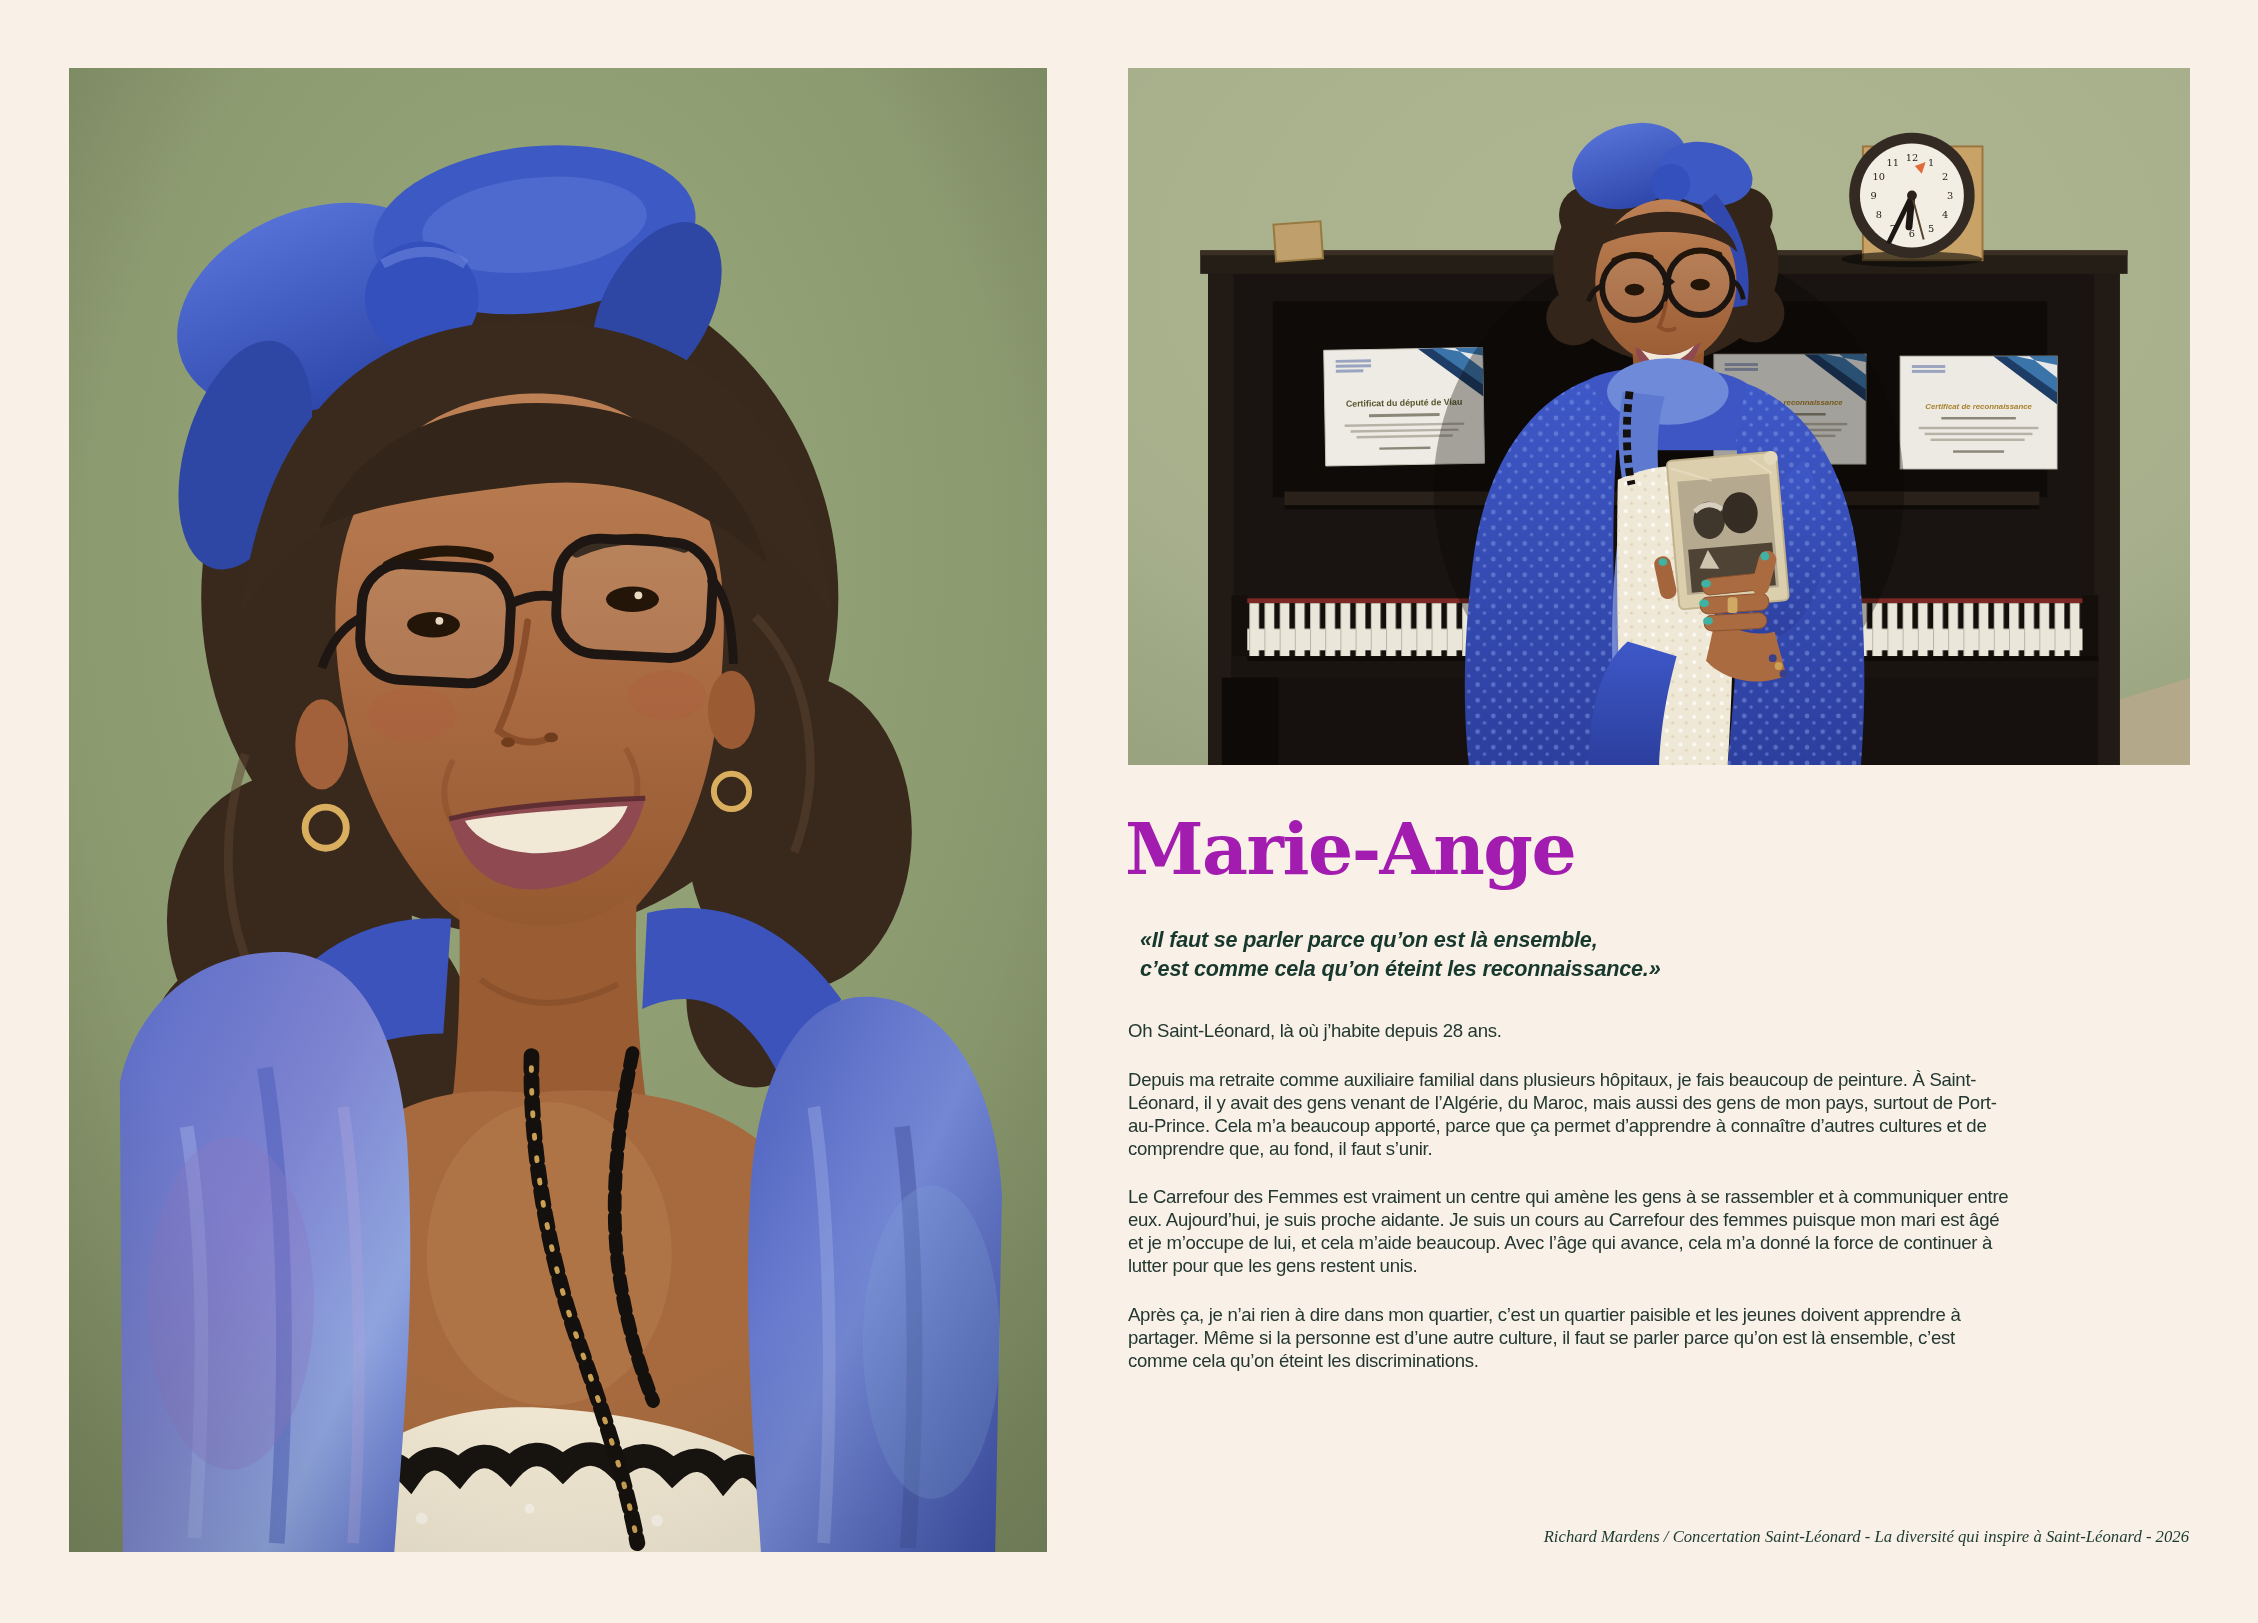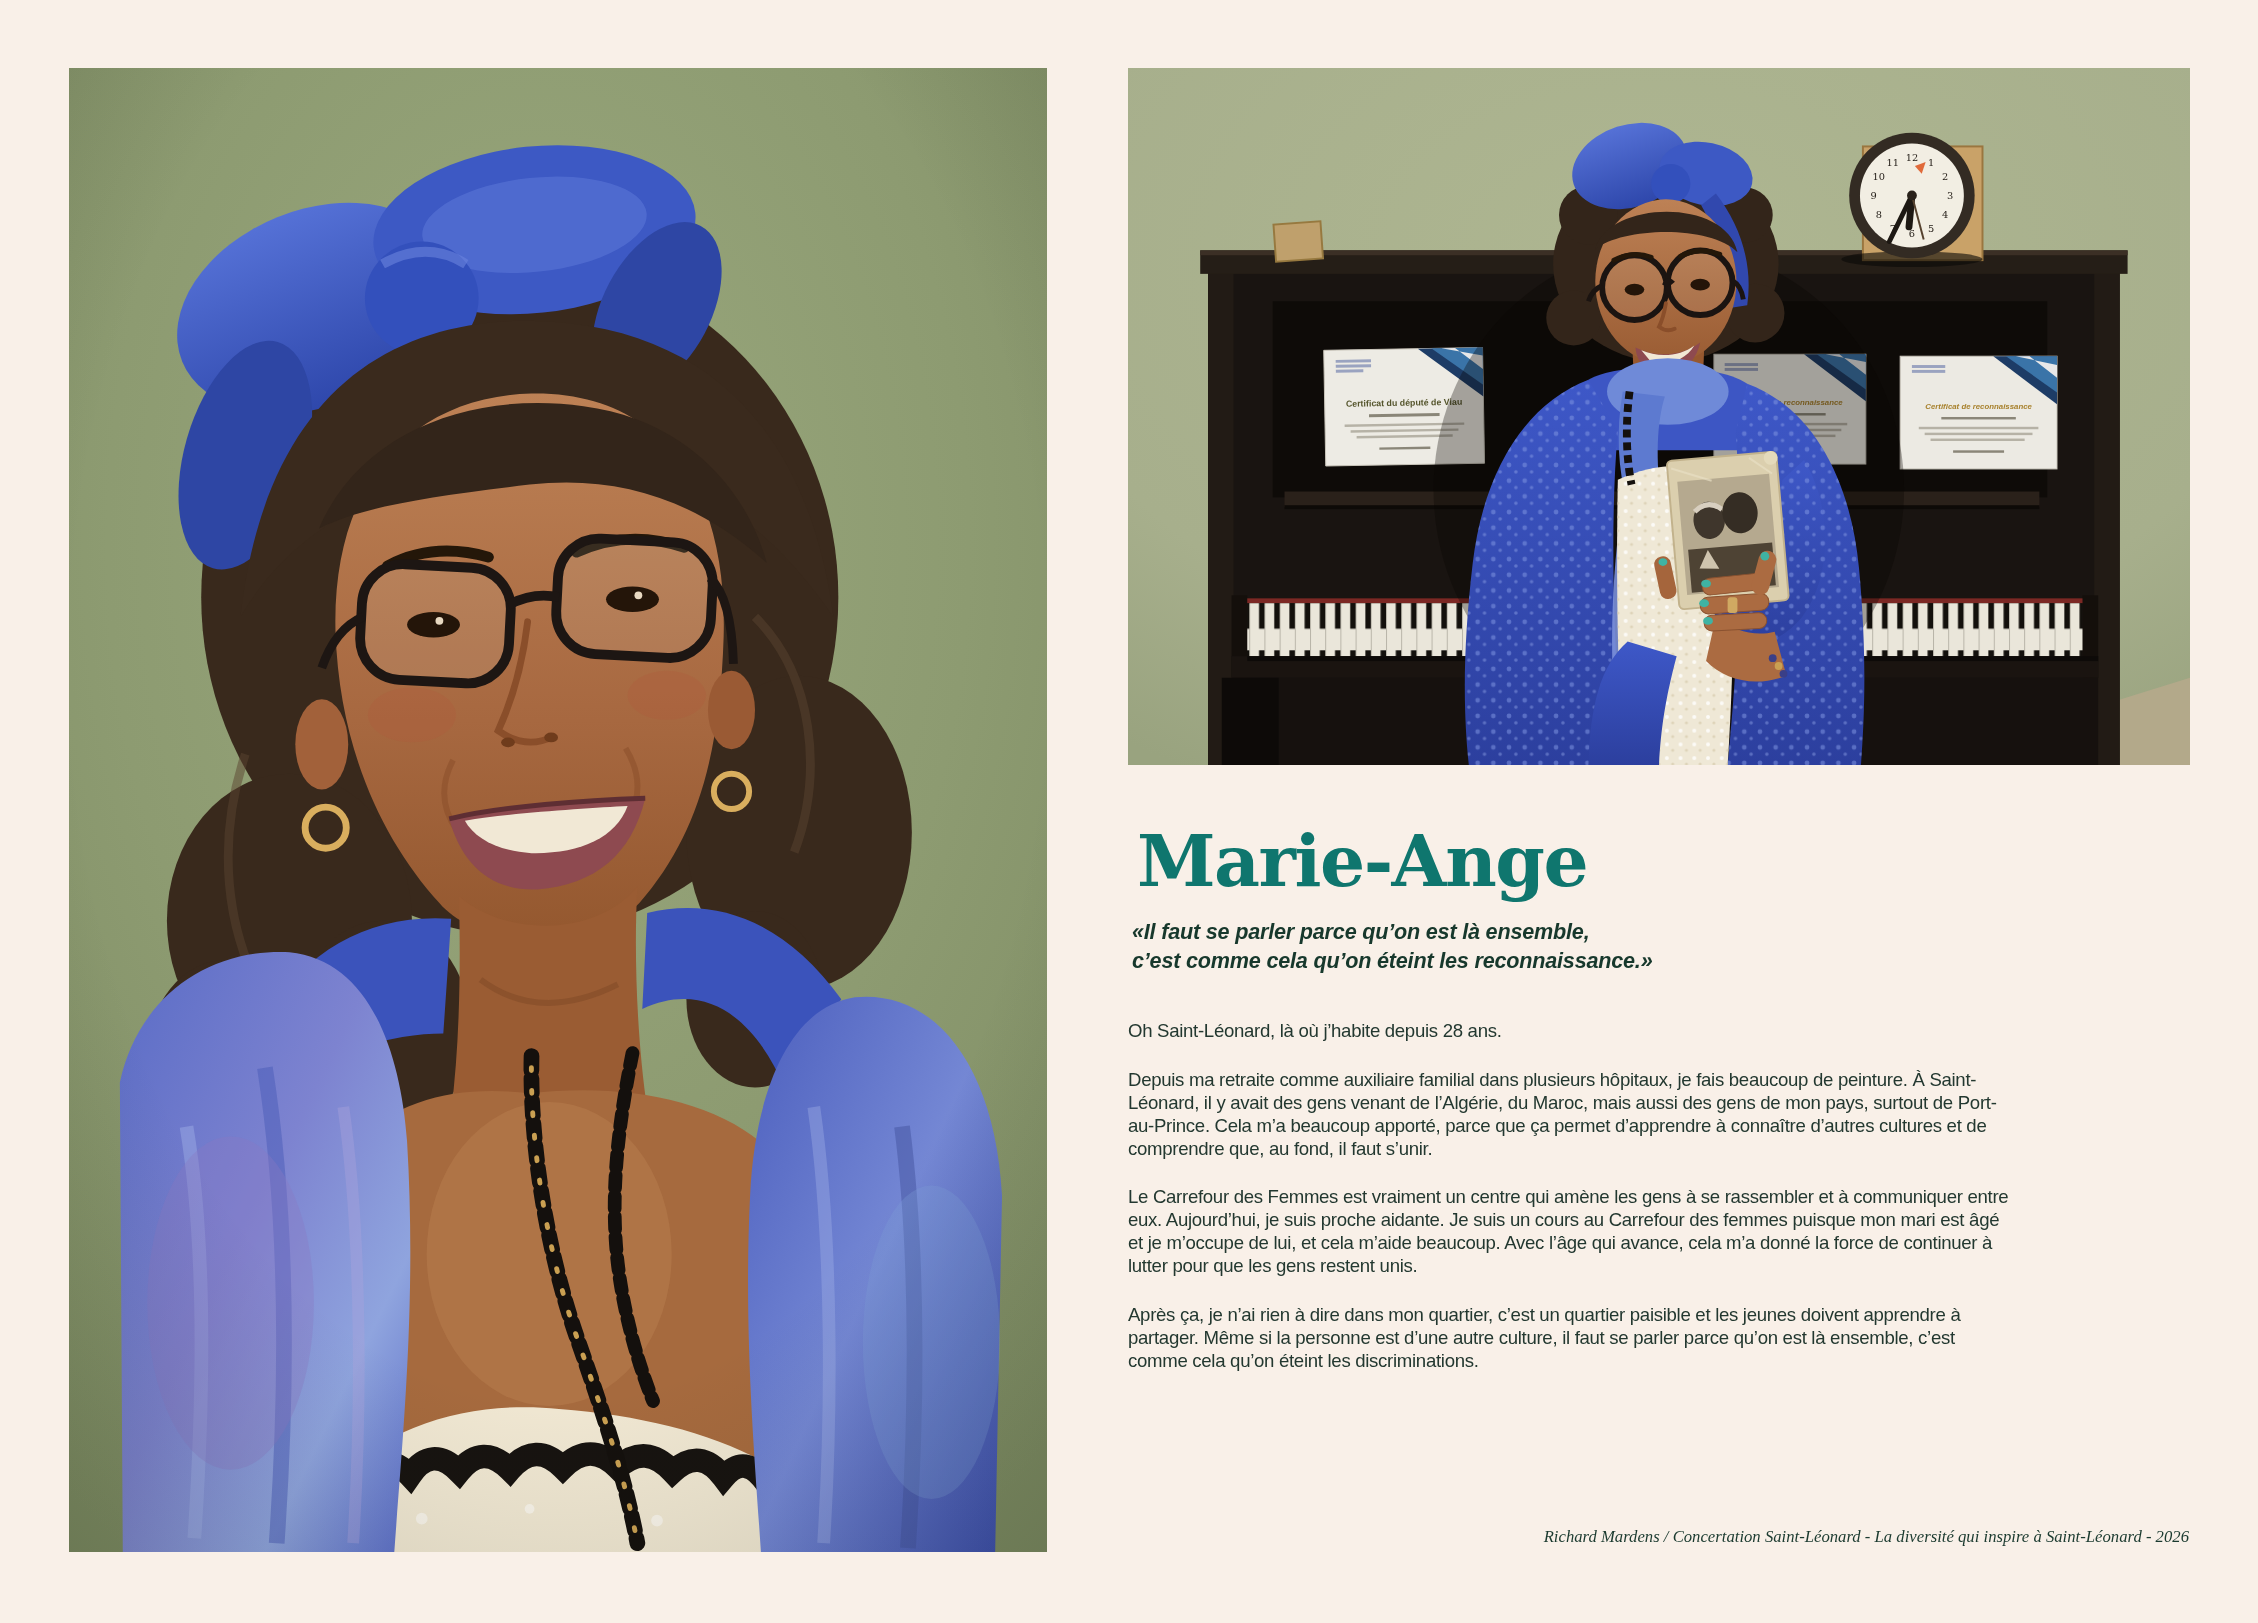--- a/index.html
+++ b/index.html
@@ -3,24 +3,24 @@
 <meta charset="utf-8">
 <style>
   html,body{margin:0;padding:0;background:#f9f0e8;}
   .page{position:relative;width:2258px;height:1623px;background:#f9f0e8;overflow:hidden;
         font-family:"Liberation Sans",sans-serif;}
   figure.photo{position:absolute;margin:0;padding:0;}
   .photo-left{left:69px;top:68px;width:978px;height:1484px;}
   .photo-right{left:1128px;top:68px;width:1062px;height:697px;}
   figure.photo svg{display:block;width:100%;height:100%;}
 
-  h1.title{position:absolute;left:1125px;top:814px;margin:12px;
+  h1.title{position:absolute;left:1125px;top:814px;margin:0;
            font-family:"DejaVu Serif",serif;font-weight:700;font-size:71px;line-height:1;
-           letter-spacing:-1.5px;color:#0f766e;}
-  .quote{position:absolute;left:1128px;top:913px;margin:4px;
+           letter-spacing:-1.5px;color:#a21caf;}
+  .quote{position:absolute;left:1128px;top:913px;margin:12px;
          font-size:21.6px;line-height:29px;font-weight:700;font-style:italic;
          letter-spacing:-0.2px;color:#17382c;}
   .body-copy{position:absolute;left:1128px;top:1019px;width:890px;
              font-size:18.6px;line-height:23px;letter-spacing:-0.3px;color:#233830;}
   .body-copy p{margin:0 0 25.5px 0;}
   .credit{position:absolute;right:69px;top:1527px;margin:0;
           font-family:"Liberation Serif",serif;font-style:italic;font-size:16.7px;color:#1b3a2f;}
 
   .cert-title{font:700 9px "Liberation Sans",sans-serif;text-anchor:middle;fill:#55552c;}
   .cert-title.gold{font-style:italic;font-size:8px;fill:#a8822e;}

